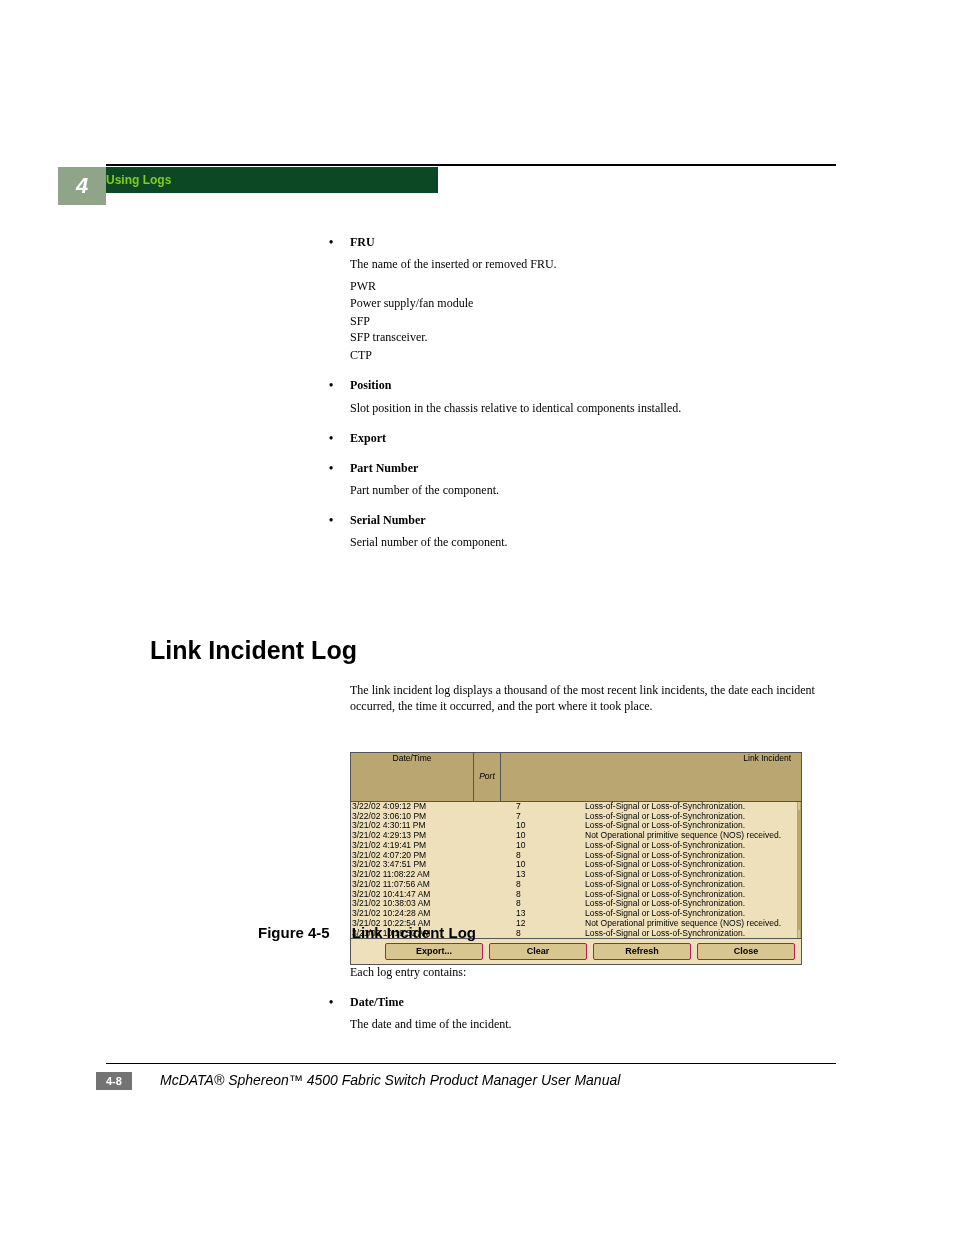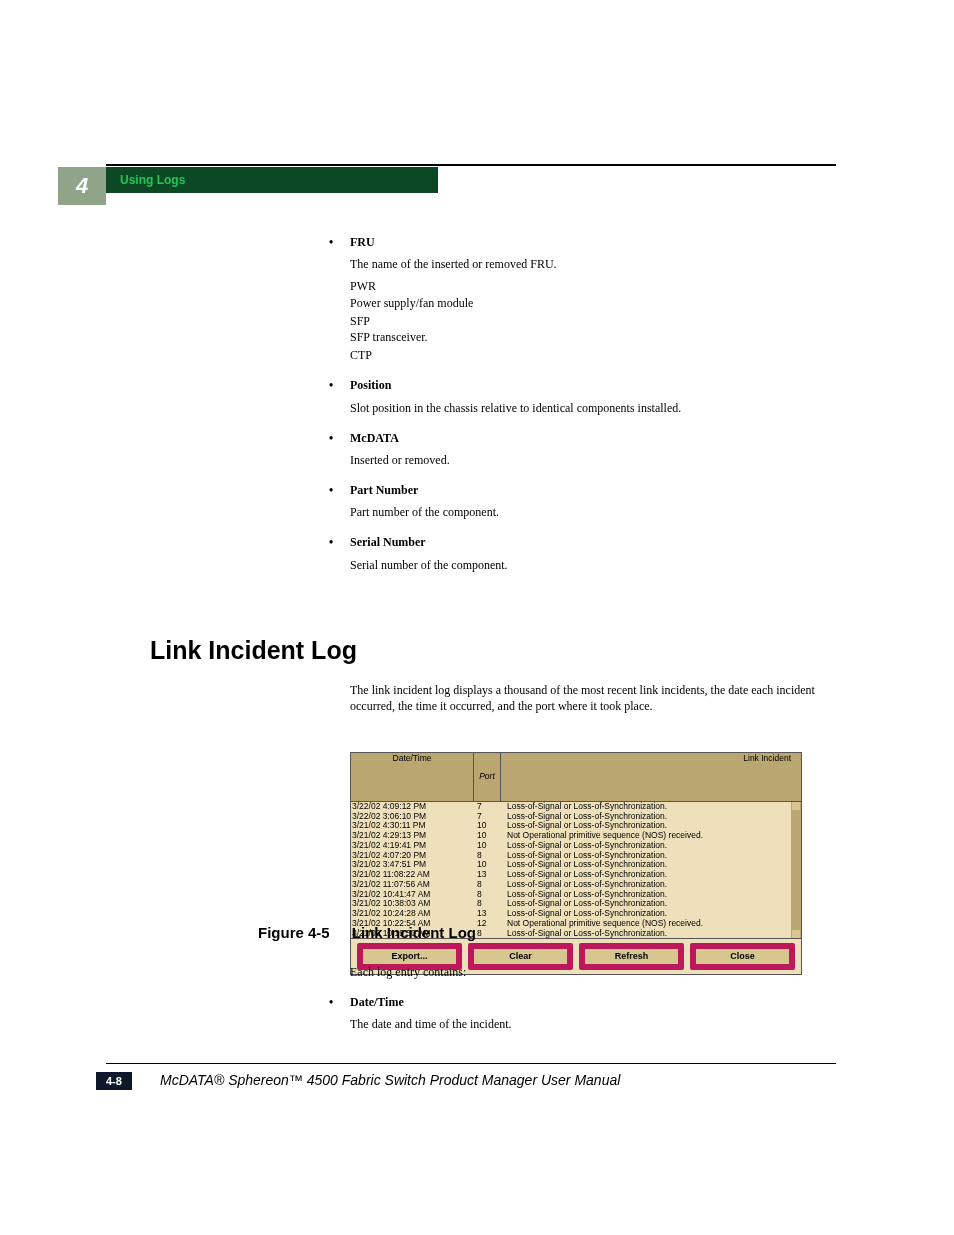--- a/index.html
+++ b/index.html
@@ -40,27 +40,26 @@
     align-items: center;
     justify-content: center;
   }
   .tab-title {
     position: absolute;
     left: 48px;
     top: 0;
     height: 26px;
     width: 332px;
     background: #0c4824;
-    color: #22c55e;
+    color: #84cc16;
     font-family: Arial, Helvetica, sans-serif;
     font-weight: bold;
     font-size: 12px;
     display: flex;
     align-items: center;
-    padding-left: 14px;
     box-sizing: border-box;
   }
   .tab-rule {
     position: absolute;
     left: 106px;
     top: 164px;
     width: 730px;
     height: 2px;
     background: #000;
   }
@@ -133,20 +132,21 @@
     display: flex;
     background: #ede0bb;
   }
   .log-rows {
     flex: 1;
   }
   .log-row {
     display: flex;
     padding: 0 16px 0 1px;
     white-space: nowrap;
+    gap: 39px;
   }
   .rc-dt { width: 121px; }
   .rc-pt { width: 26px; text-align: left; padding-left: 4px; }
   .rc-li { flex: 1; padding-left: 4px; }
   .scroll {
     width: 10px;
     background: #b9a670;
     position: relative;
   }
   .scroll::before, .scroll::after {
@@ -167,21 +167,21 @@
     border-top: 1px solid #555;
   }
   .log-btn {
     width: 72px;
     padding: 2px 12px;
     text-align: center;
     font-family: Verdana, sans-serif;
     font-size: 9px;
     font-weight: bold;
     background: #d7c690;
-    border: 6px solid #be185d;
+    border: 1px solid #be185d;
     border-radius: 2px;
   }
 
   .fig-caption {
     position: absolute;
     left: 258px;
     font-family: Arial, Helvetica, sans-serif;
     font-size: 15px;
   }
   .fig-caption .fig-num { font-weight: bold; }
@@ -190,21 +190,21 @@
   .footer-rule {
     position: absolute;
     left: 106px;
     width: 730px;
     height: 1px;
     background: #000;
   }
   .footer-pg {
     position: absolute;
     left: 96px;
-    background: #0f172a;
+    background: #737373;
     color: #fff;
     font-family: Arial, Helvetica, sans-serif;
     font-weight: bold;
     font-size: 11px;
     padding: 3px 10px;
   }
   .footer-txt {
     position: absolute;
     left: 160px;
     font-family: Arial, Helvetica, sans-serif;
@@ -234,22 +234,21 @@
       <div class="def-term">SFP</div>
       <div class="def-def">SFP transceiver.</div>
     </div>
     <div class="def-row">
       <div class="def-term">CTP</div>
     </div>
 
     <div class="bullet-head">Position</div>
     <div class="bullet-body">Slot position in the chassis relative to identical components installed.</div>
 
-    <div class="bullet-head">McDATA</div>
-    <div class="bullet-body">Inserted or removed.</div>
+    <div class="bullet-head">Export</div>
 
     <div class="bullet-head">Part Number</div>
     <div class="bullet-body">Part number of the component.</div>
 
     <div class="bullet-head">Serial Number</div>
     <div class="bullet-body">Serial number of the component.</div>
   </div>
 
   <div class="section-title" style="top:636px;">Link Incident Log</div>
 

